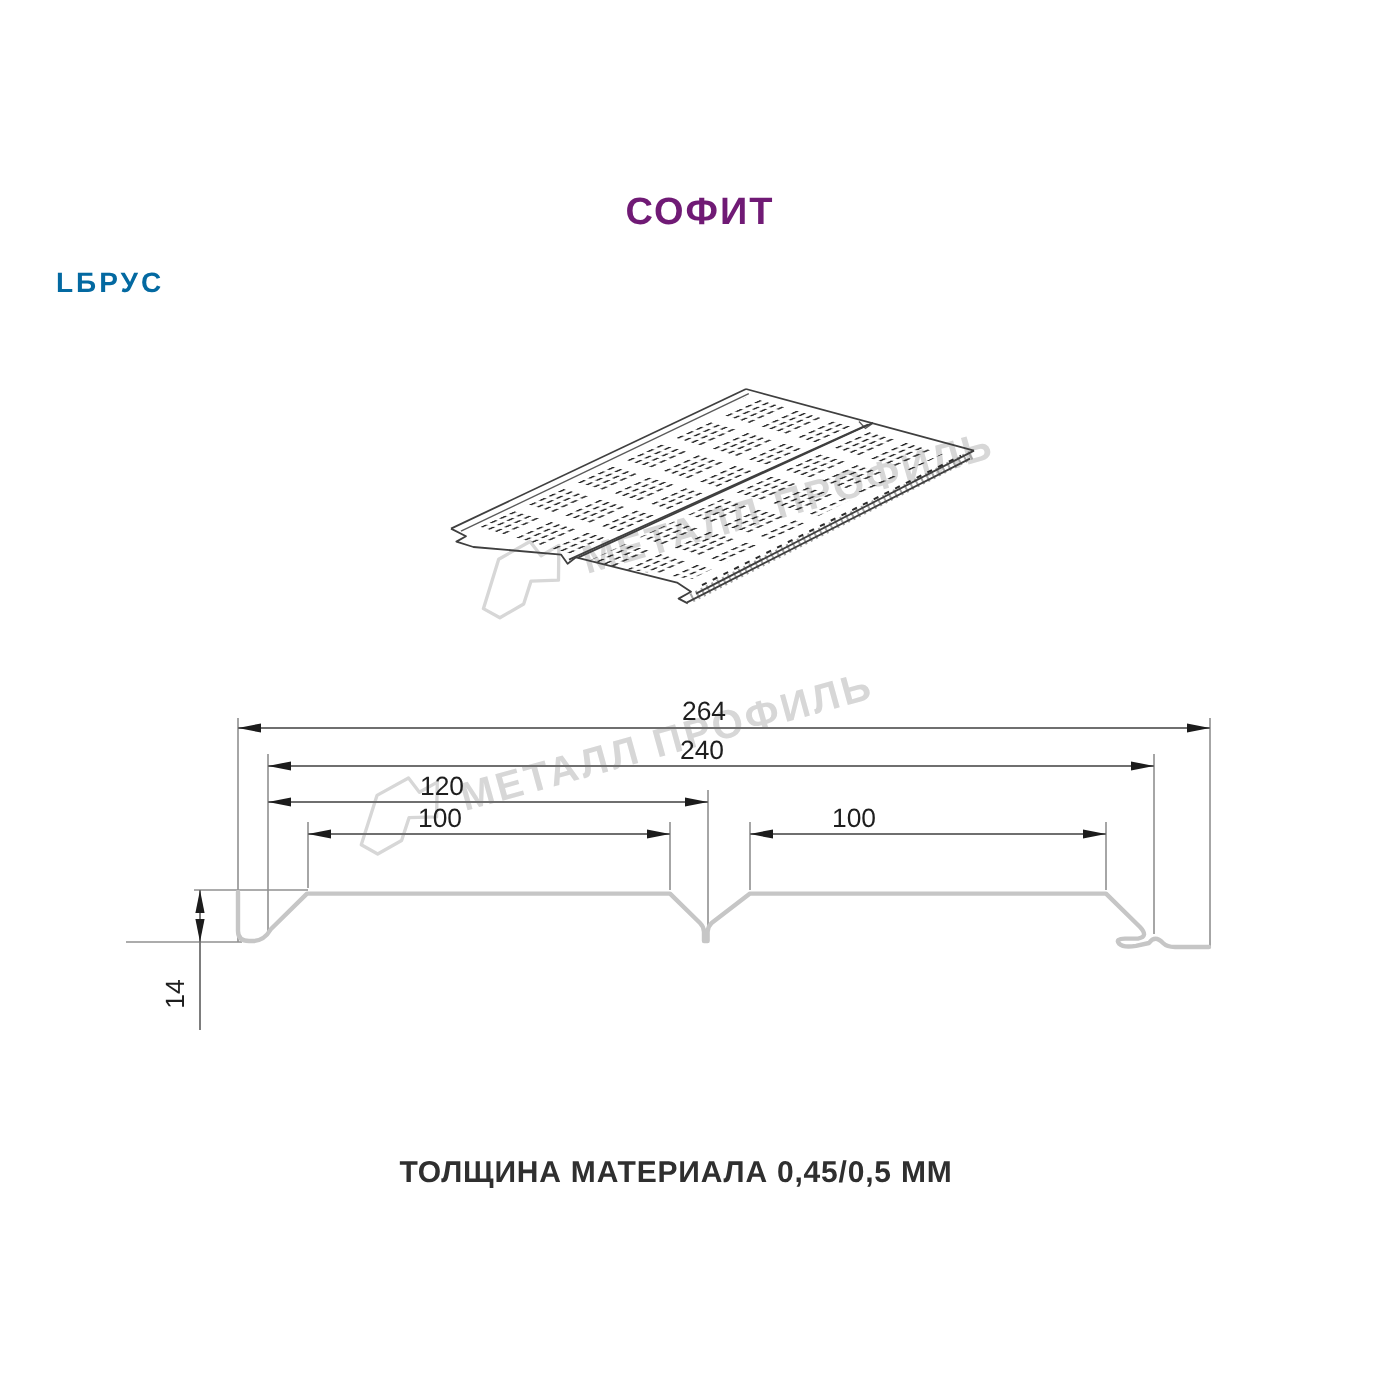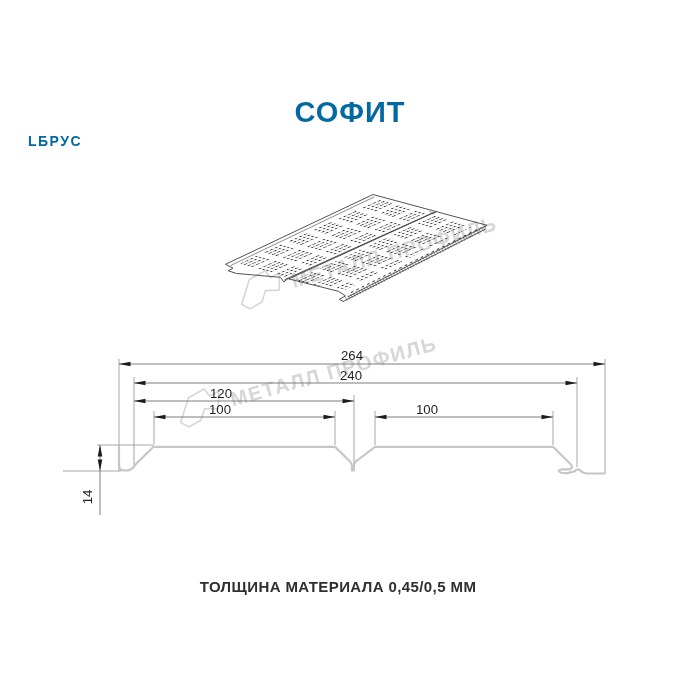--- a/index.html
+++ b/index.html
@@ -1,20 +1,20 @@
 <!DOCTYPE html>
 <html><head>
 <meta charset="utf-8">
 <style>
   html,body{margin:0;padding:0;background:#fff;}
   #page{position:relative;width:700px;height:700px;background:#ffffff;overflow:hidden;
         font-family:"Liberation Sans",sans-serif;}
   
   .title{position:absolute;left:0;top:96px;width:700px;text-align:center;
-         font-size:29px;font-weight:bold;letter-spacing:1px;color:#0369a1;}
+         font-size:19px;font-weight:bold;letter-spacing:1px;color:#701a75;}
   .subtitle{position:absolute;left:0;top:133px;width:692px;text-align:left;
             font-size:14px;font-weight:bold;letter-spacing:1.5px;color:#0369a1;padding-left:28px;}
   
   .footer{position:absolute;left:-12px;top:578px;width:700px;text-align:center;
           font-size:15px;font-weight:bold;letter-spacing:.4px;color:#2f2f2f;}
   
   .wm{position:absolute;display:flex;align-items:center;gap:7px;z-index:1;
       transform-origin:0 50%;pointer-events:none;}
   .wm span{font-size:20px;font-weight:bold;letter-spacing:1.5px;color:#d7d7d7;white-space:nowrap;}
   .wm svg{display:block;}

